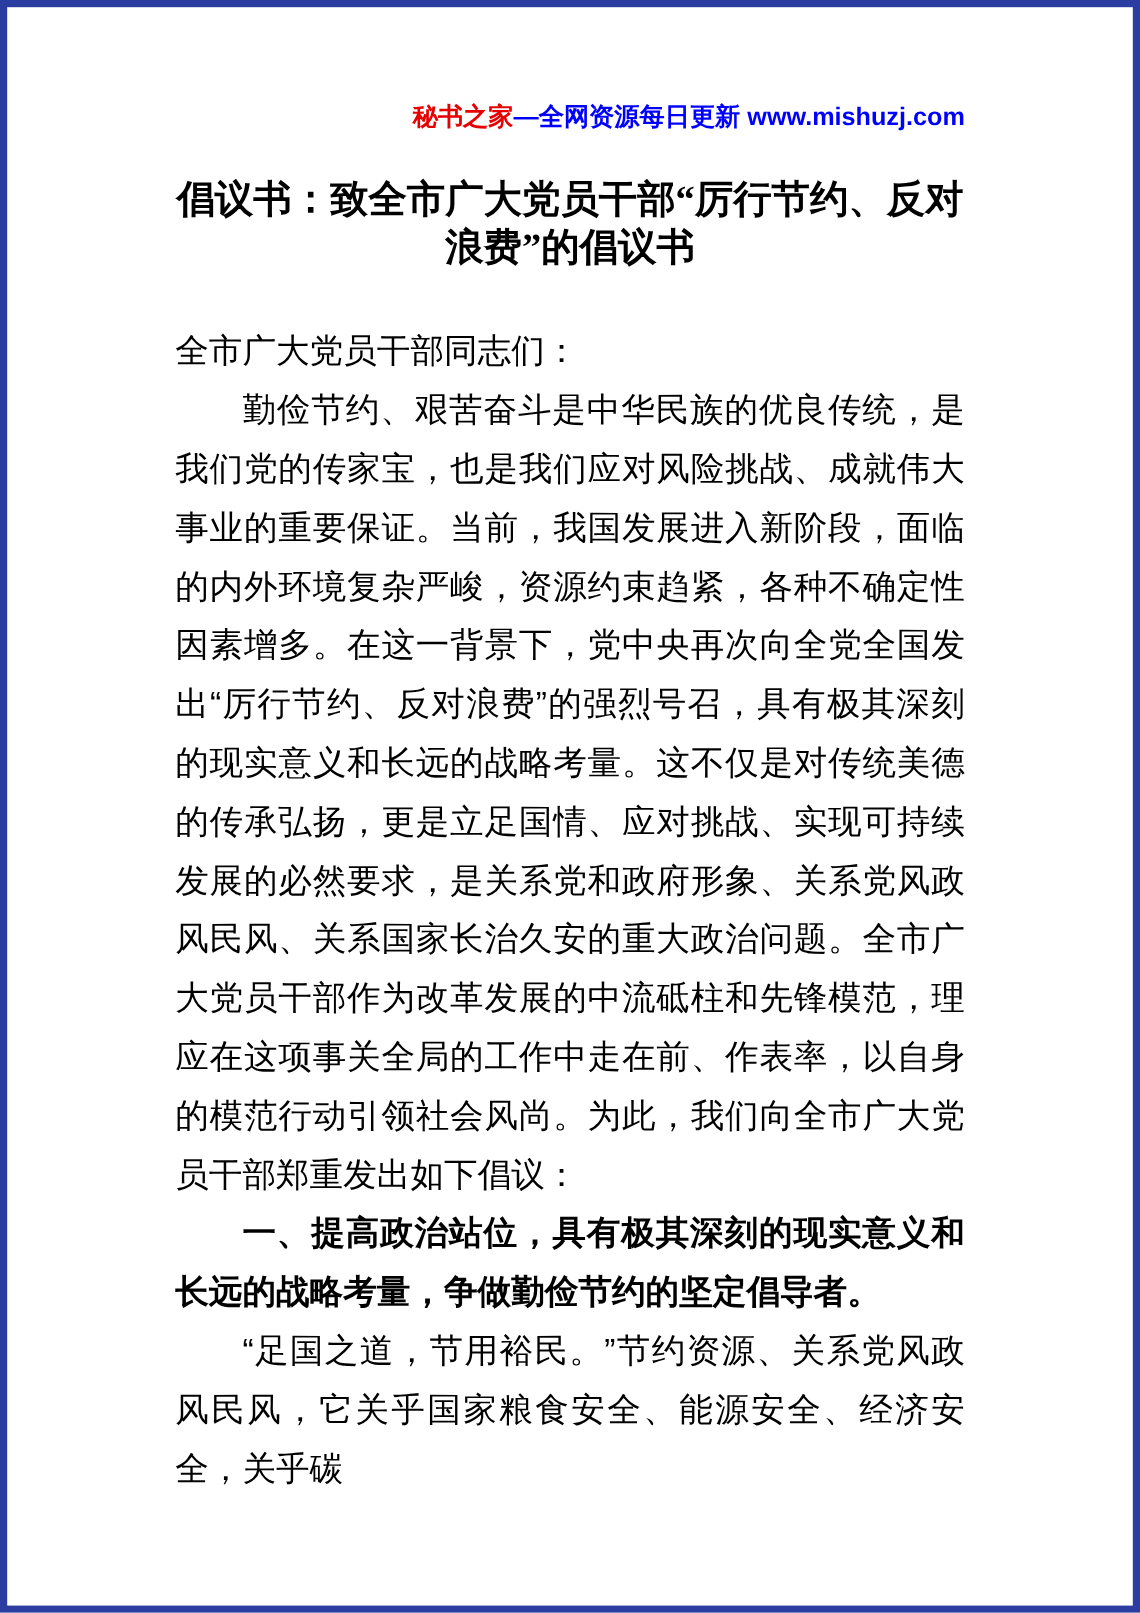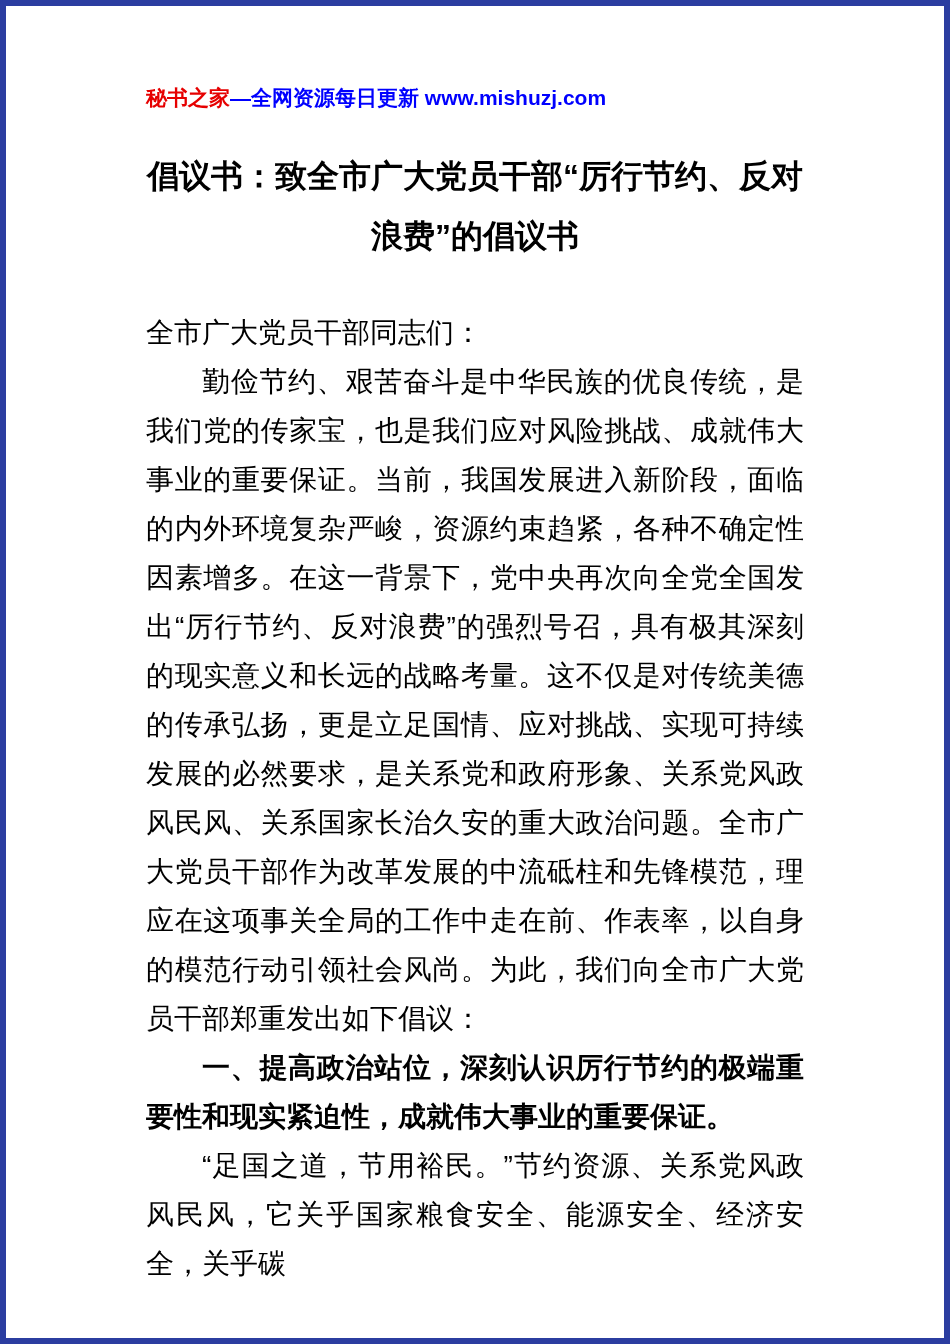--- a/index.html
+++ b/index.html
@@ -11,41 +11,42 @@
     width: 950px;
     height: 1344px;
     background: #ffffff;
     border: 6px solid var(--page-border, #2b3da0);
     padding: 78px 140px 0 140px;
     overflow: hidden;
     color: #000000;
   }
 
   .doc-header {
-    text-align: left;
+    text-align: right;
     font-size: 21px;
     line-height: 28px;
     white-space: nowrap;
   }
   .brand {
     color: var(--brand-red, #e60000);
     font-weight: bold;
   }
   .tagline {
     color: var(--header-blue, #0000fe);
     font-weight: bold;
   }
 
   .doc-title {
     margin-top: 34px;
     font-size: 32px;
     font-weight: bold;
     text-align: center;
-    line-height: 60px;
+    line-height: 40px;
     color: #000000;
+    font-family: Liberation Serif, serif;
   }
 
   .doc-body {
     margin-top: 42px;
     font-size: 28px;
     line-height: 49px;
     text-align: justify;
     text-justify: inter-character;
   }
   .para { text-indent: 2em; }
@@ -59,17 +60,17 @@
 
   <div class="doc-header">
     <span class="brand">秘书之家</span><span class="tagline">—全网资源每日更新 www.mishuzj.com</span>
   </div>
 
   <h1 class="doc-title">倡议书：致全市广大党员干部“厉行节约、反对浪费”的倡议书</h1>
 
   <div class="doc-body">
     <p class="para no-indent">全市广大党员干部同志们：</p>
     <p class="para">勤俭节约、艰苦奋斗是中华民族的优良传统，是我们党的传家宝，也是我们应对风险挑战、成就伟大事业的重要保证。当前，我国发展进入新阶段，面临的内外环境复杂严峻，资源约束趋紧，各种不确定性因素增多。在这一背景下，党中央再次向全党全国发出“厉行节约、反对浪费”的强烈号召，具有极其深刻的现实意义和长远的战略考量。这不仅是对传统美德的传承弘扬，更是立足国情、应对挑战、实现可持续发展的必然要求，是关系党和政府形象、关系党风政风民风、关系国家长治久安的重大政治问题。全市广大党员干部作为改革发展的中流砥柱和先锋模范，理应在这项事关全局的工作中走在前、作表率，以自身的模范行动引领社会风尚。为此，我们向全市广大党员干部郑重发出如下倡议：</p>
-    <p class="para bold">一、提高政治站位，深刻认识厉行节约的极端重要性和现实紧迫性，成就伟大事业的重要保证。</p>
+    <p class="para bold">一、提高政治站位，具有极其深刻的现实意义和长远的战略考量，争做勤俭节约的坚定倡导者。</p>
     <p class="para">“足国之道，节用裕民。”节约资源、关系党风政风民风，它关乎国家粮食安全、能源安全、经济安全，关乎碳</p>
   </div>
 
 </div>
 
 </body></html>

